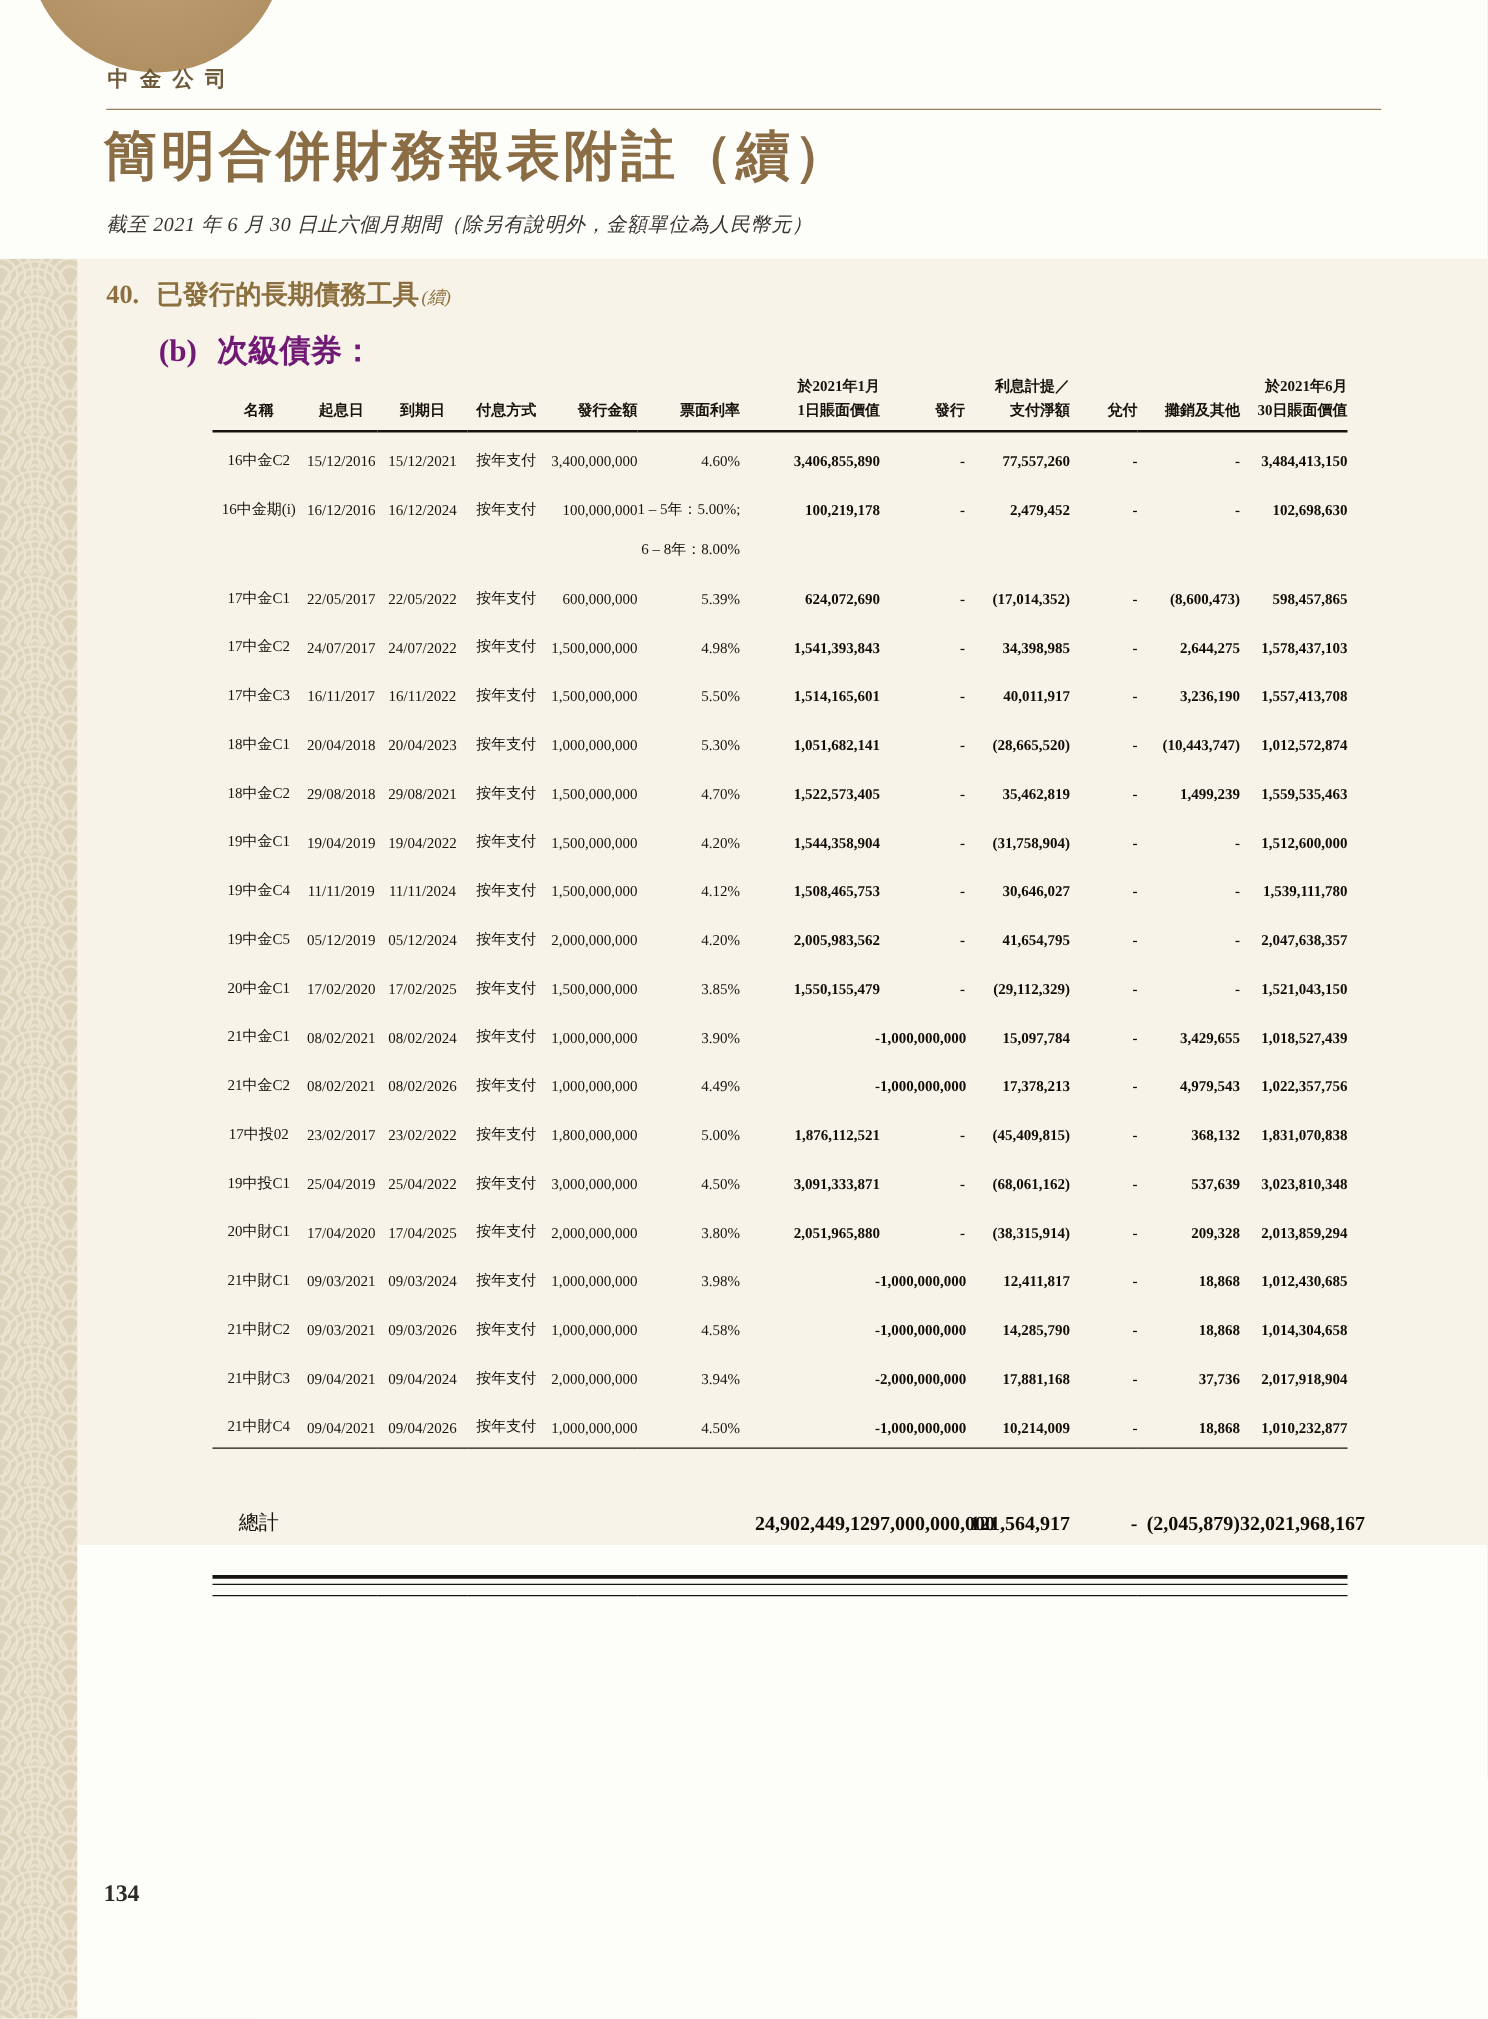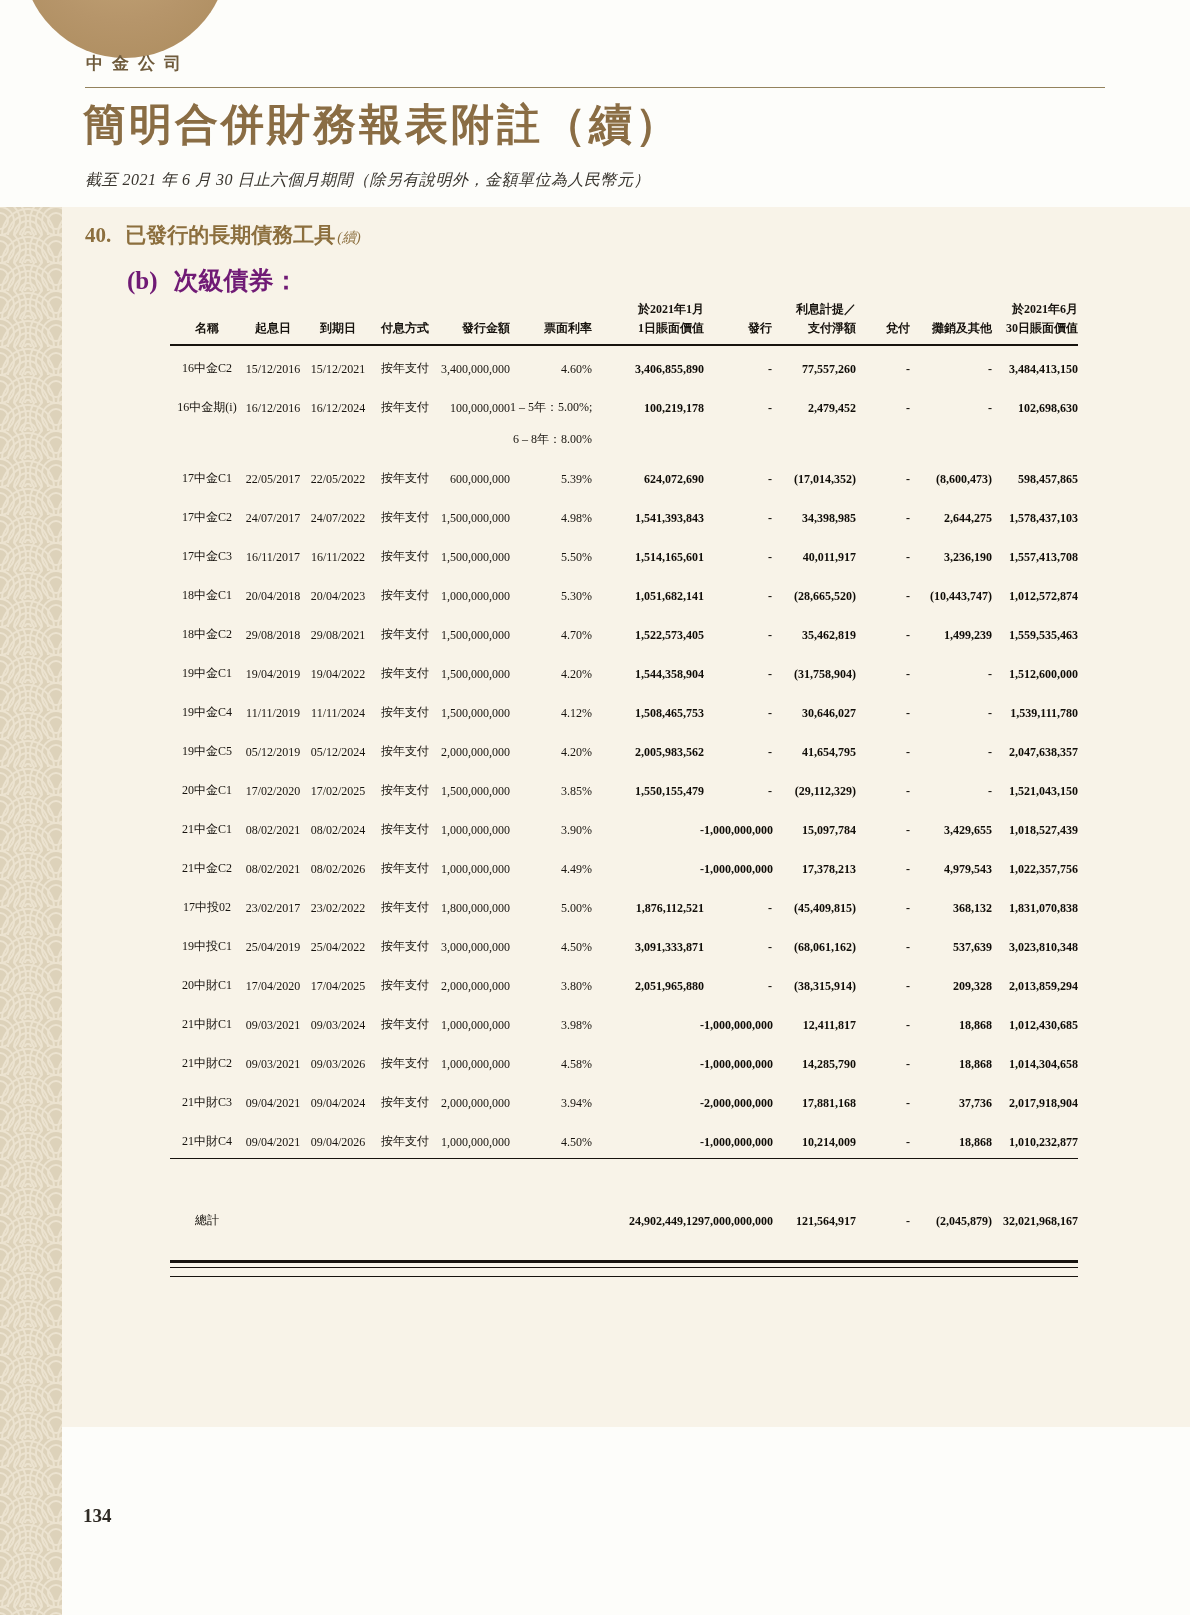--- a/index.html
+++ b/index.html
@@ -31,21 +31,21 @@
     font-size:43px; font-weight:bold; color:#8a6d44; letter-spacing:3px;
     white-space:nowrap;
   }
   .doc-subtitle {
     position:absolute; left:85px; top:170px;
     font-size:16px; font-style:italic; color:#39352e; letter-spacing:0.5px;
     white-space:nowrap;
   }
   
   .content-band {
-    position:absolute; left:0; top:207px; width:1190px; height:1220px;
+    position:absolute; left:0; top:207px; width:1190px; height:1029px;
     background:#f8f3e8;
   }
   .wave-strip {
     position:absolute; left:0; top:0; width:62px; height:1408px;
   }
   .section-heading {
     position:absolute; left:85px; top:14px; margin:0;
     font-size:21px; font-weight:bold; color:#8c6f3e; white-space:nowrap;
   }
   .section-heading .sec-num { margin-right:14px; }
@@ -67,21 +67,21 @@
   table.bonds thead th {
     font-weight:bold; line-height:1.55; padding-bottom:7px;
     border-bottom:2px solid #17130e; vertical-align:bottom; font-size:12px;
   }
   table.bonds tbody td { height:31px; vertical-align:bottom; padding-bottom:8px; }
   table.bonds tbody tr.note-row td { height:24px; padding-bottom:8px; }
   table.bonds tbody tr:last-child td { border-bottom:1.5px solid #17130e; }
   .al { text-align:center; } .ac { text-align:center; } .ar { text-align:right; }
   td.val { font-weight:bold; color:#100d08; }
   tr.spacer-row td { height:42px; border:none !important; }
-  tr.total-row td { height:30px; padding-bottom:6px; font-size:12px; }
+  tr.total-row td { height:30px; padding-bottom:6px; font-size:16px; }
   tr.total-row td.val { font-weight:bold; }
   tr.rule-row td { padding:0; height:6px; vertical-align:top; }
   tr.rule-row .dr { height:4px; border-top:3px solid #17130e; border-bottom:1px solid #17130e; }
   
   .page-number {
     position:absolute; left:83px; top:1298px;
     font-size:19px; font-weight:bold; color:#2e2a24;
   }
 </style>
 </head>

